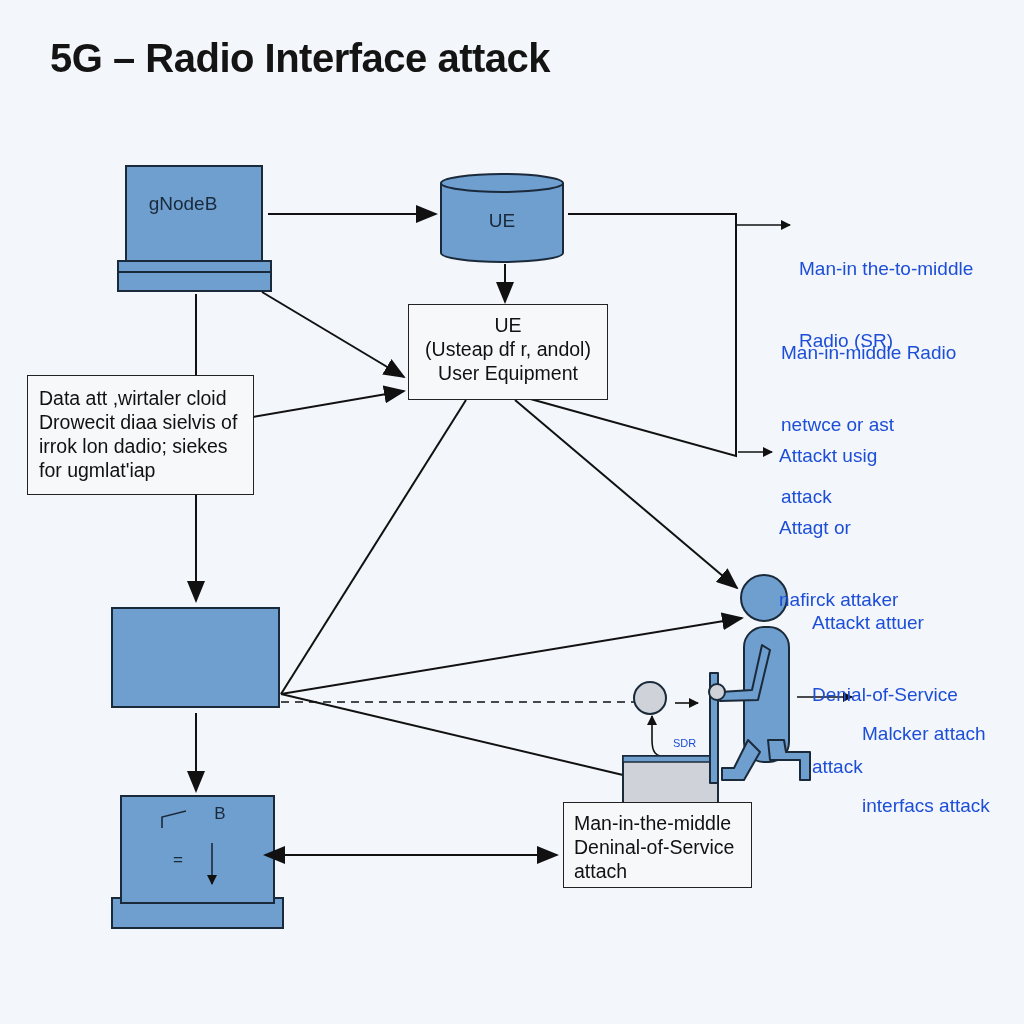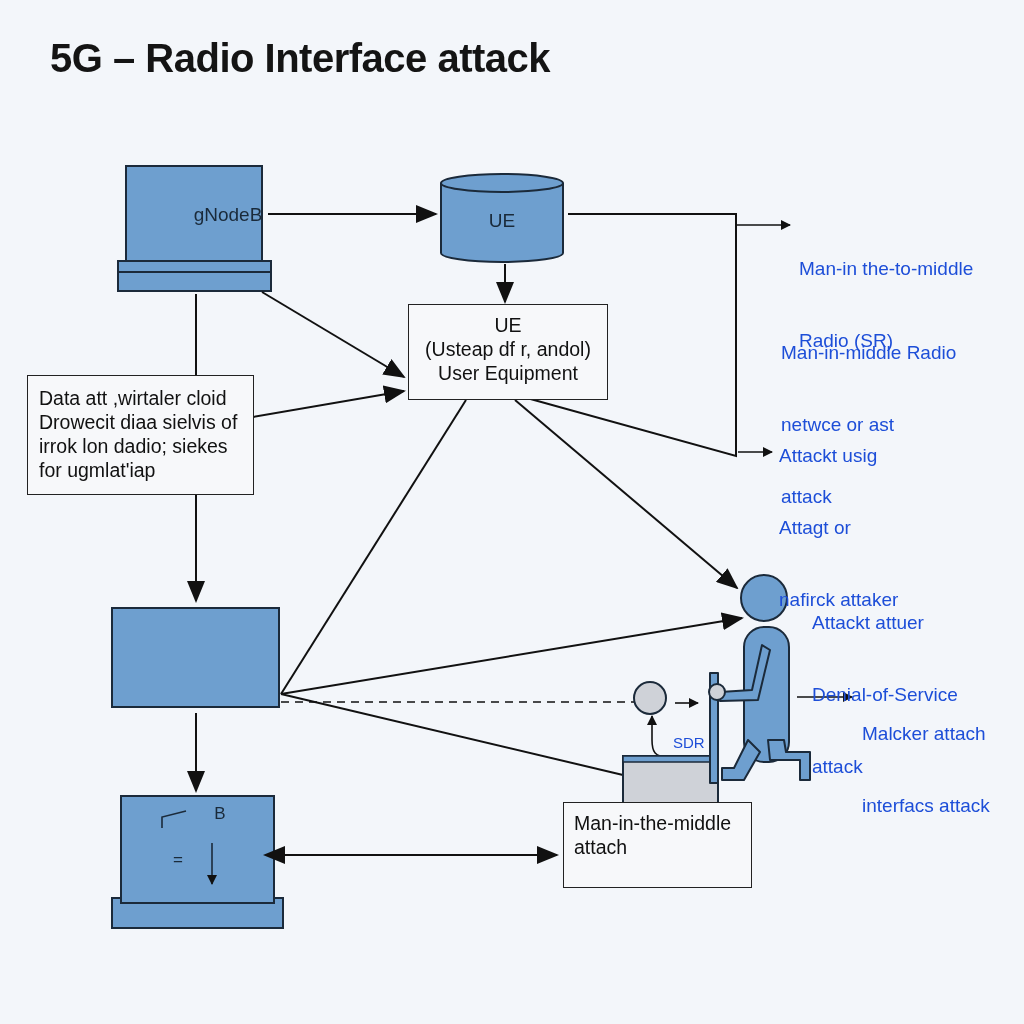--- a/index.html
+++ b/index.html
@@ -81,41 +81,42 @@
     <rect x="710" y="673" width="8" height="110" fill="#6e9fcf"></rect>
     <circle cx="764" cy="598" r="23"></circle>
     <rect x="744" y="627" width="45" height="135" rx="20"></rect>
     <path d="M762,645 L752,690 L720,692 L720,701 L758,700 L770,650 Z"></path>
     <circle cx="717" cy="692" r="8" fill="#cfd2d8"></circle>
     <path d="M748,740 L734,768 L722,768 L722,780 L744,780 L760,752 Z"></path>
     <path d="M768,740 L770,760 L800,760 L800,780 L810,780 L810,752 L786,752 L784,740 Z"></path>
   </g>
 </svg>
 
-<div class="node-text" style="left:126px; top:204px; width:114px;margin-left:45px;">gNodeB</div>
+<div class="node-text" style="left:126px; top:193px; width:114px;">gNodeB</div>
 <div class="node-text" style="left:441px; top:210px; width:122px;">UE</div>
 <div class="node-text" style="left:210px; top:804px; width:20px; font-size:17px;">B</div>
 <div class="node-text" style="left:168px; top:850px; width:20px; font-size:17px;">=</div>
-<div class="lbl" style="left:673px; top:731px; font-size:15px;text-align:center;">SDR</div>
+<div class="lbl" style="left:673px; top:731px; font-size:11px;text-align:center;">SDR</div>
 
 <div class="box" style="left:408px; top:304px; width:200px; height:96px; text-align:center; padding-top:8px;">
   <span class="line">UE</span>
   <span class="line">(Usteap df r, andol)</span>
   <span class="line">User Equipment</span>
 </div>
 
 <div class="box" style="left:27px; top:375px; width:227px; height:120px; padding:10px 0 0 11px;">
   <span class="line">Data att ,wirtaler cloid</span>
   <span class="line">Drowecit diaa sielvis of</span>
   <span class="line">irrok lon dadio; siekes</span>
   <span class="line">for ugmlat'iap</span>
 </div>
 
 <div class="box" style="left:563px; top:802px; width:189px; height:86px; padding:8px 0 0 10px;">
   <span class="line">Man-in-the-middle</span>
+  <span class="line">Deninal-of-Service</span>
   <span class="line">attach</span>
 </div>
 
 <div class="lbl" style="left:799px; top:209px;">
   <div>Man-in the-to-middle</div>
   <div>Radio (SR)</div>
 </div>
 <div class="lbl" style="left:781px; top:293px;">
   <div>Man-in-middle Radio</div>
   <div>netwce or ast</div>

